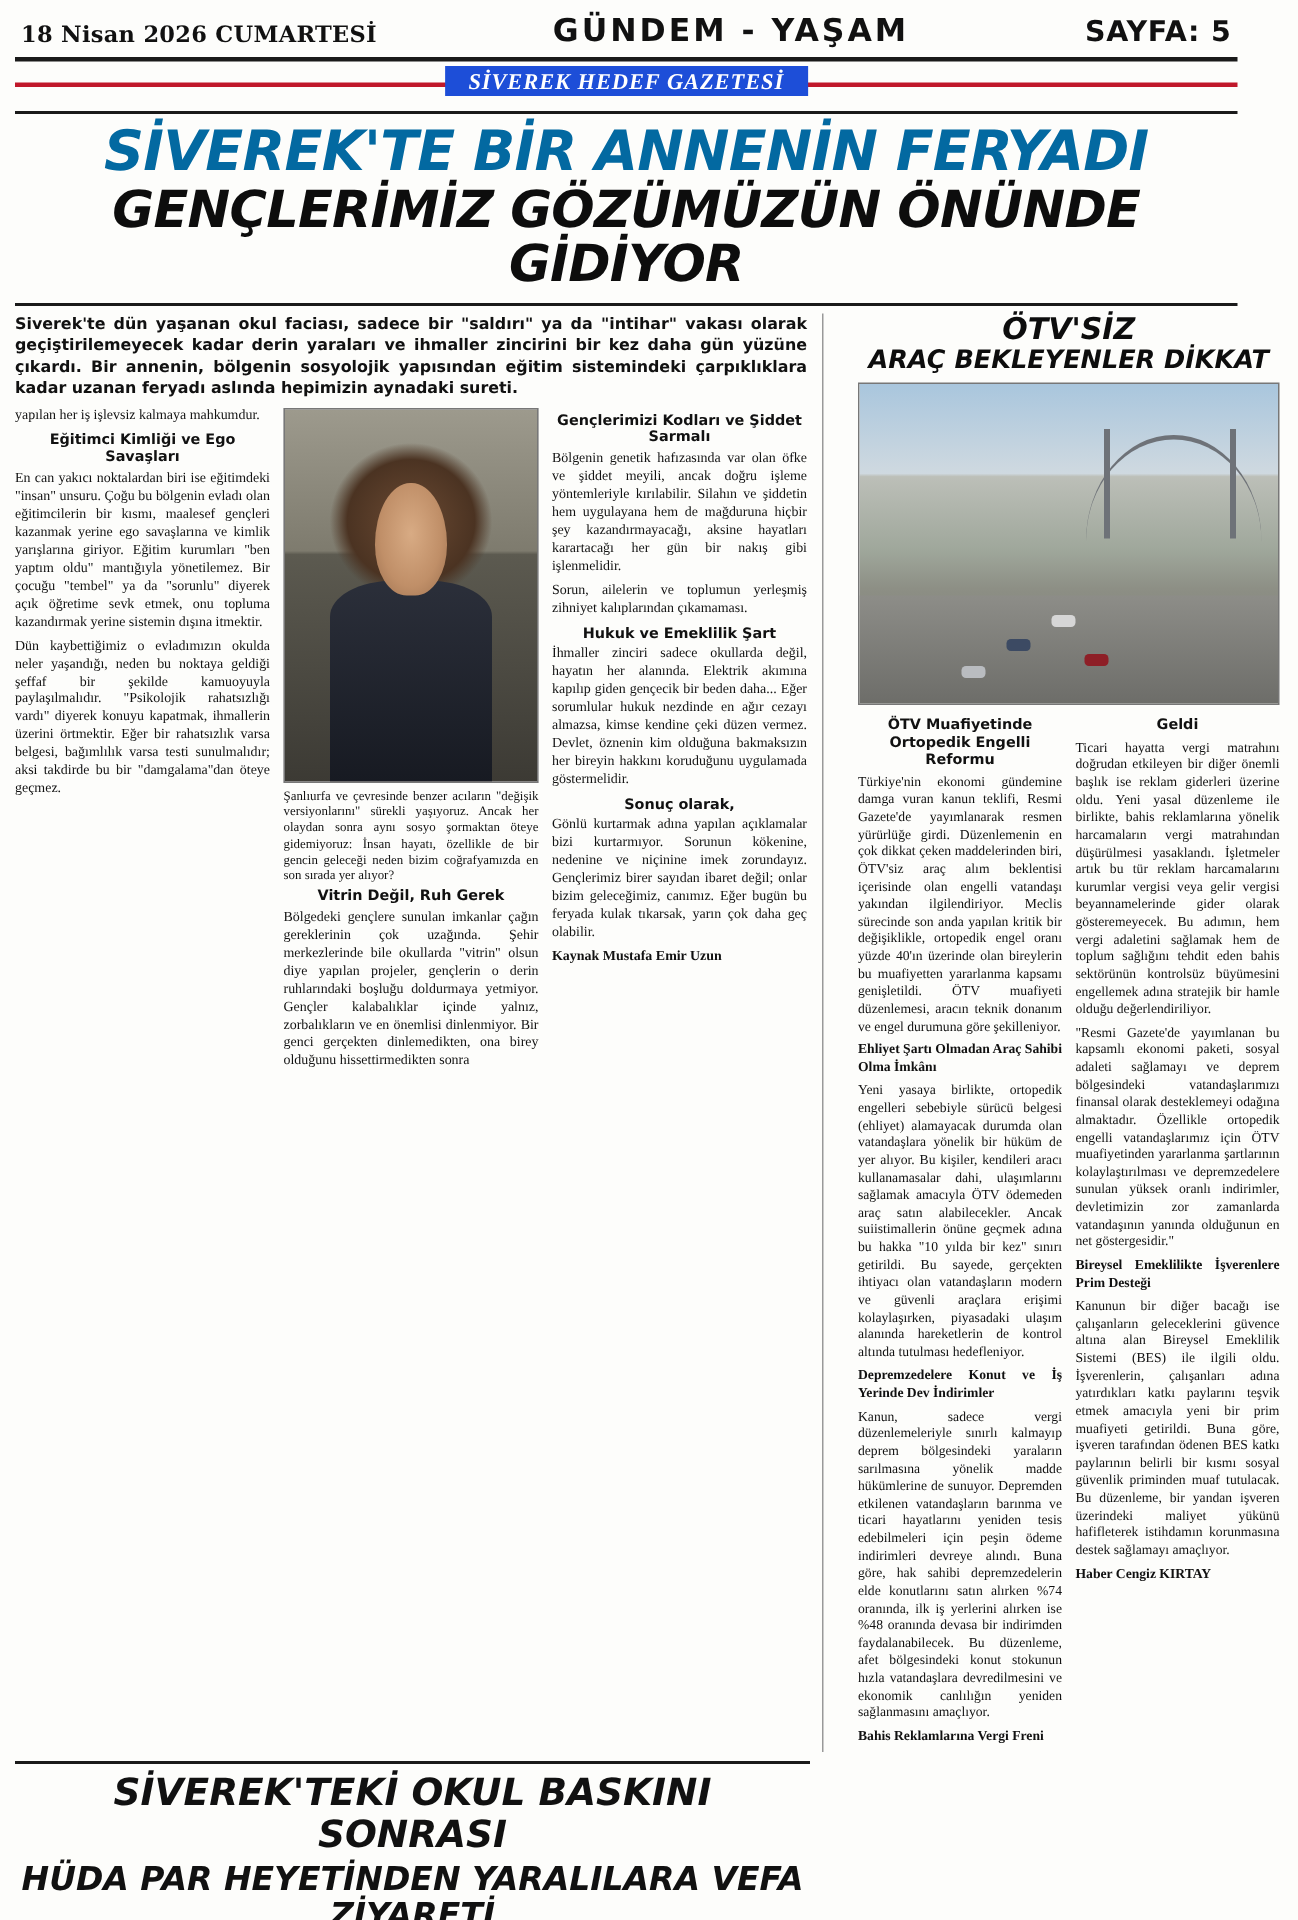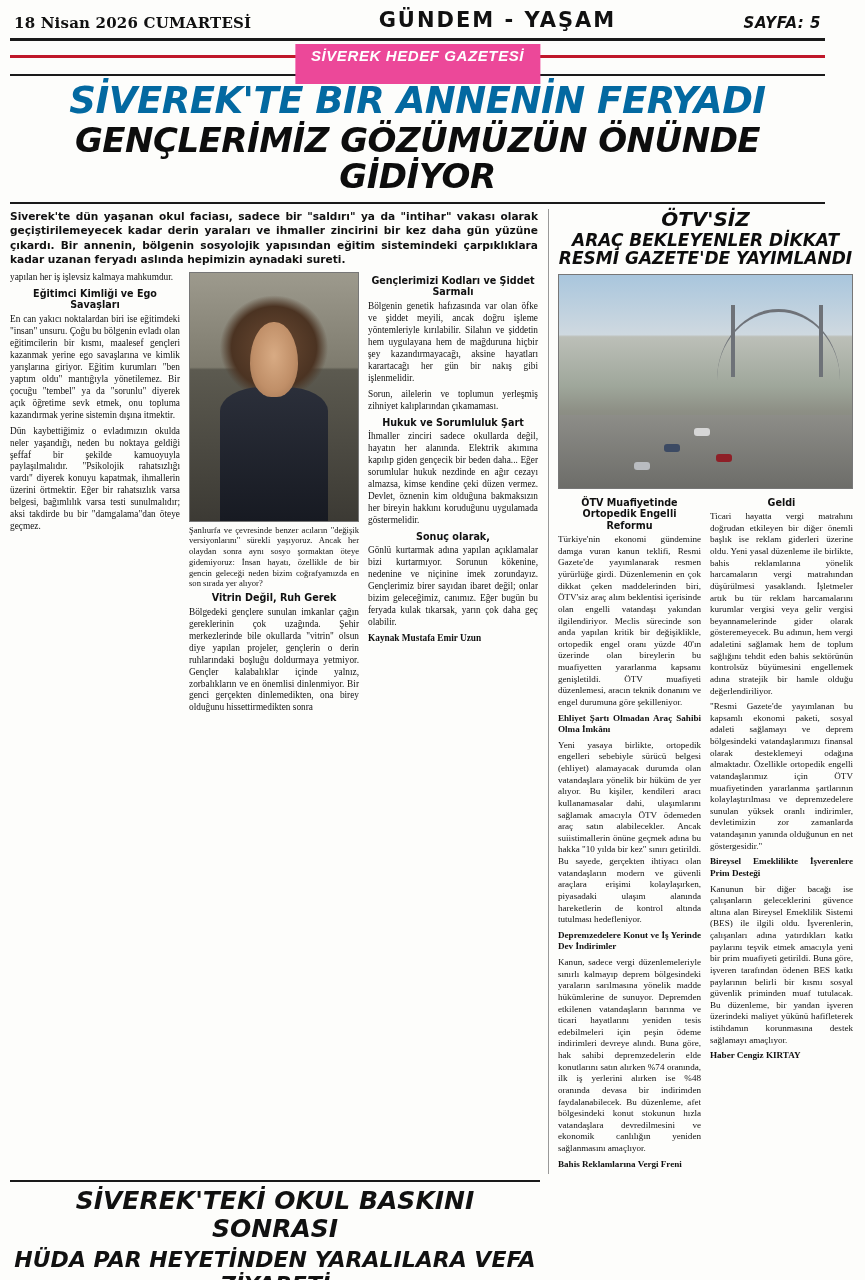--- a/index.html
+++ b/index.html
@@ -26,53 +26,52 @@
   .mast-title {
     font-family: "DejaVu Sans", sans-serif;
     font-weight: bold;
     font-size: 21px;
     letter-spacing: 2px;
     color:#111;
   }
   .mast-page {
     font-family: "DejaVu Sans", sans-serif;
     font-weight: bold;
-    font-size: 15px;
+    font-size: 19px;
     letter-spacing: .5px;
-    font-style: italic;
   }
   .rule-thick { height:3px; background:#1a1a1a; margin: 4px 0 0 0; }
 
   .brandbar { position:relative; height: 26px; margin-top: 3px; }
   .brandbar:before {
     content:""; position:absolute; left:0; right:0; top:11px; height:3px; background:#c0182a;
   }
   .brand-pill {
     position:absolute; left:50%; transform:translateX(-50%); top:0;
-    background:#ec4899; color:#fff; font-family:Liberation Sans, sans-serif; font-weight:bold;
-    font-size:15px; letter-spacing:.6px; padding:3px 16px 20px 16px; font-style: italic;
+    background:#1d4ed8; color:#fff; font-family:Liberation Serif, serif; font-weight:bold;
+    font-size:15px; letter-spacing:.6px; padding:3px 16px 0 16px; font-style: italic;
   }
   .rule-thin { height:2px; background:#1a1a1a; margin-top:4px; }
 
   
   .headline-wrap { text-align:center; padding: 6px 0 2px 0; }
   .hl1 {
     font-family:"DejaVu Sans", sans-serif; font-weight:bold; font-style:italic;
     font-size: 37px; line-height: 1.0; letter-spacing:-0.5px; color:#0369a1;
   }
   .hl2 {
     font-family:"DejaVu Sans", sans-serif; font-weight:bold; font-style:italic;
     font-size: 34px; line-height: 1.05; letter-spacing:-0.5px; color:#0d0d0d; margin-top:4px;text-align:center;
   }
   .rule-head { height:2px; background:#1a1a1a; margin:6px 0 5px 0; }
 
   
   .top-area { display:flex; gap:10px; }
   .left-top { width: 530px; }
-  .right-top { width: 305px; border-left:1px solid #999; padding-left:9px; }
+  .right-top { width: 305px; border-left:1px solid #999; padding-left:23px; }
 
   .lead {
     font-family:"DejaVu Sans", sans-serif; font-weight:bold; font-size:10.6px; line-height:1.33;
     text-align:justify; color:#111;
   }
 
   .cols3 { display:flex; gap:9px; margin-top:6px; }
   .col { width: 170px; }
   .col p, .col div.body { font-size:9.3px; line-height:1.29; text-align:justify; margin:0 0 4px 0; }
   .subhead {
@@ -199,34 +198,33 @@
           </div>
           <div class="cap">Şanlıurfa ve çevresinde benzer acıların "değişik versiyonlarını" sürekli yaşıyoruz. Ancak her olaydan sonra aynı sosyo şormaktan öteye gidemiyoruz: İnsan hayatı, özellikle de bir gencin geleceği neden bizim coğrafyamızda en son sırada yer alıyor?</div>
           <div class="subhead">Vitrin Değil, Ruh Gerek</div>
           <p>Bölgedeki gençlere sunulan imkanlar çağın gereklerinin çok uzağında. Şehir merkezlerinde bile okullarda "vitrin" olsun diye yapılan projeler, gençlerin o derin ruhlarındaki boşluğu doldurmaya yetmiyor. Gençler kalabalıklar içinde yalnız, zorbalıkların ve en önemlisi dinlenmiyor. Bir genci gerçekten dinlemedikten, ona birey olduğunu hissettirmedikten sonra</p>
         </div>
 
         <div class="col">
           <div class="subhead">Gençlerimizi Kodları ve Şiddet Sarmalı</div>
           <p>Bölgenin genetik hafızasında var olan öfke ve şiddet meyili, ancak doğru işleme yöntemleriyle kırılabilir. Silahın ve şiddetin hem uygulayana hem de mağduruna hiçbir şey kazandırmayacağı, aksine hayatları karartacağı her gün bir nakış gibi işlenmelidir.</p>
           <p>Sorun, ailelerin ve toplumun yerleşmiş zihniyet kalıplarından çıkamaması.</p>
-          <div class="subhead">Hukuk ve Sorumluluk Şart</div>
+          <div class="subhead">Hukuk ve Emeklilik Şart</div>
           <p>İhmaller zinciri sadece okullarda değil, hayatın her alanında. Elektrik akımına kapılıp giden gençecik bir beden daha... Eğer sorumlular hukuk nezdinde en ağır cezayı almazsa, kimse kendine çeki düzen vermez. Devlet, öznenin kim olduğuna bakmaksızın her bireyin hakkını koruduğunu uygulamada göstermelidir.</p>
           <div class="subhead">Sonuç olarak,</div>
           <p>Gönlü kurtarmak adına yapılan açıklamalar bizi kurtarmıyor. Sorunun kökenine, nedenine ve niçinine imek zorundayız. Gençlerimiz birer sayıdan ibaret değil; onlar bizim geleceğimiz, canımız. Eğer bugün bu feryada kulak tıkarsak, yarın çok daha geç olabilir.</p>
           <p class="bold-inline">Kaynak Mustafa Emir Uzun</p>
         </div>
 
       </div>
     </div>
 
     <div class="right-top">
       <div class="rh">ÖTV'SİZ</div>
       <div class="rh small">ARAÇ BEKLEYENLER DİKKAT</div>
-      <div class="rh small">RESMİ GAZETE'DE YAYIMLANDI</div>
 
       <div class="cityphoto">
         <div class="img-city">
           <div class="bridge"></div>
             <div class="tower1"></div>
             <div class="tower2"></div>
           <div class="road"></div>
           <div class="car" style="left:46%; top:72%;"></div>
         </div>
       </div>

